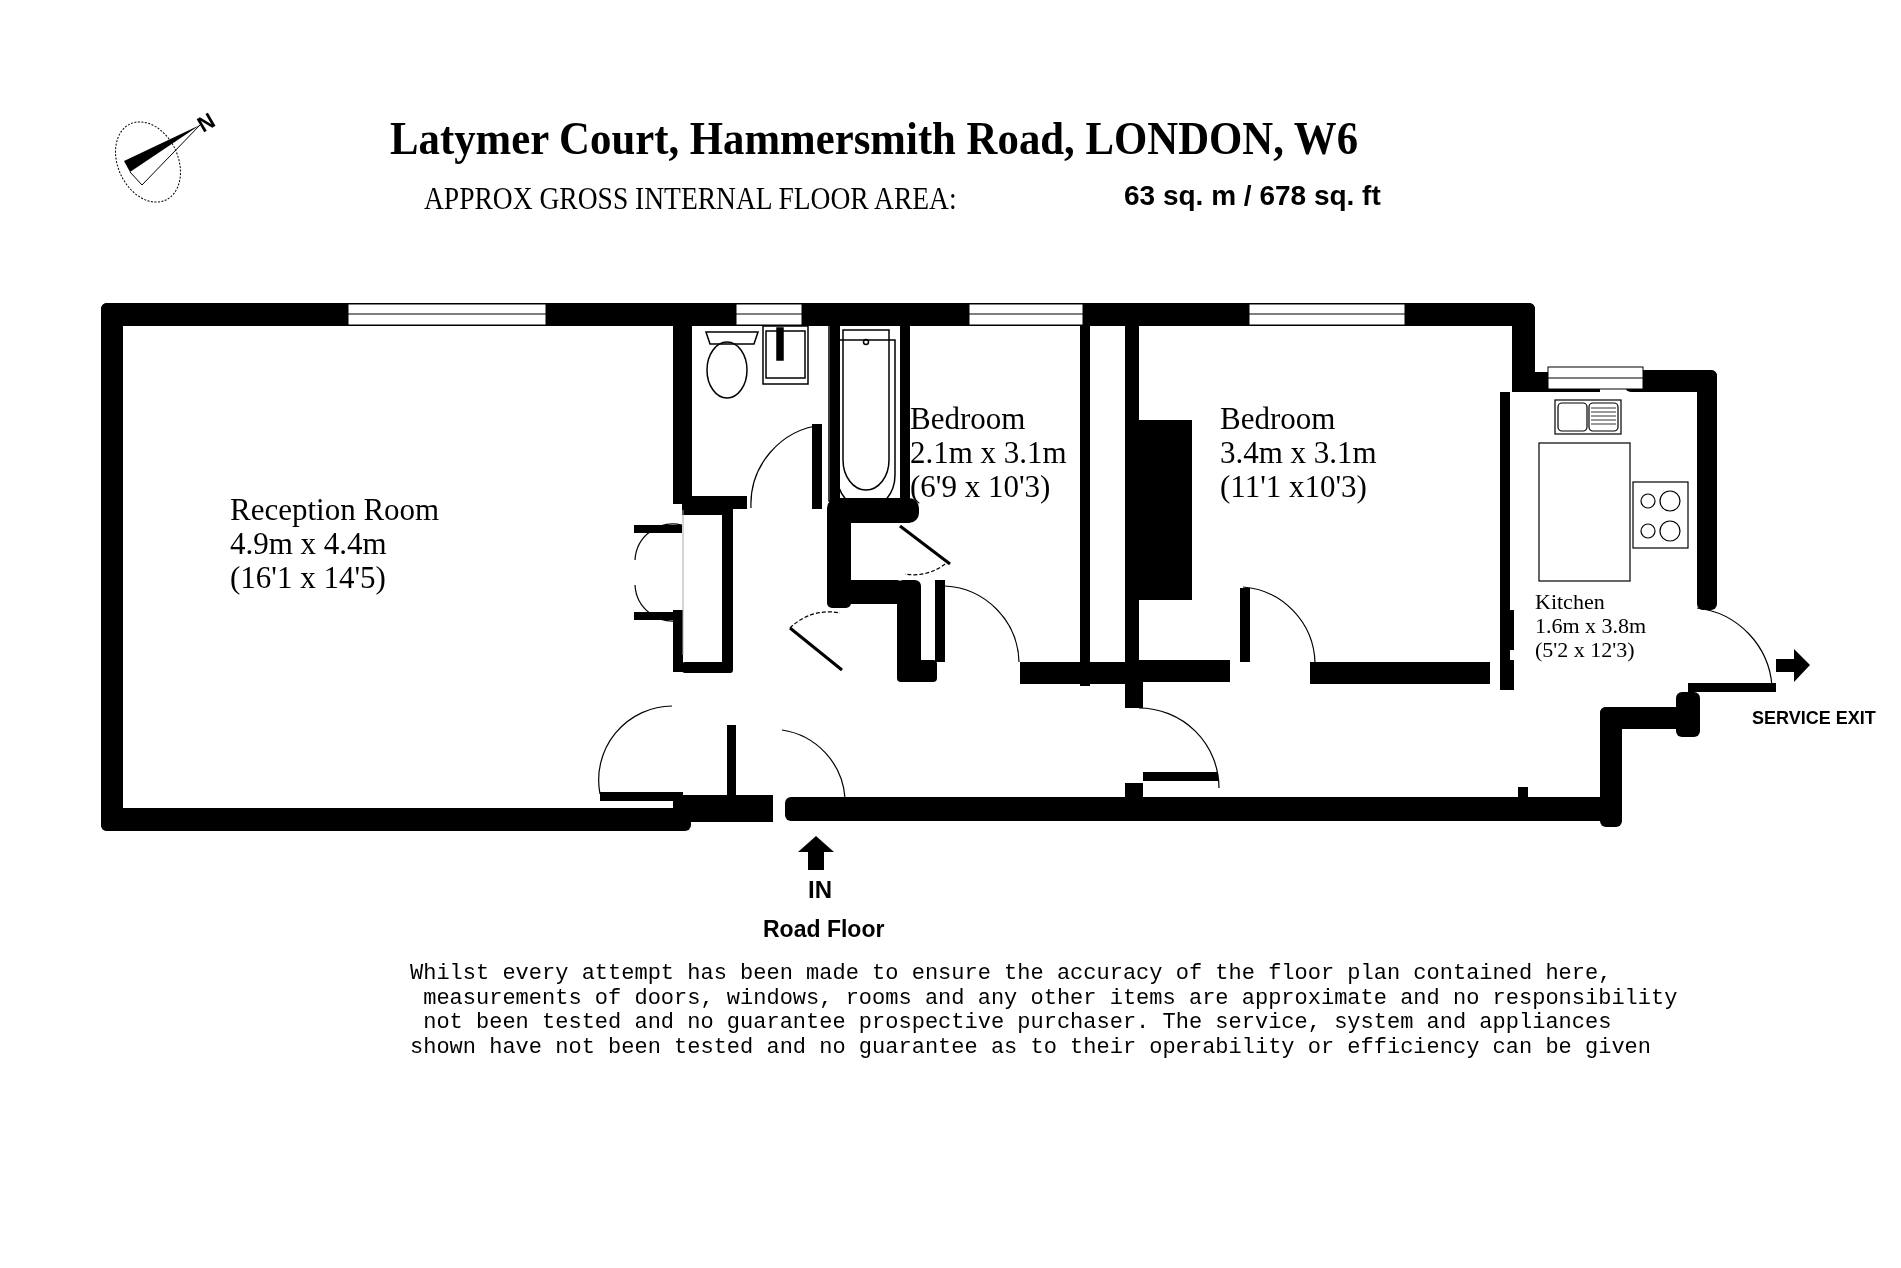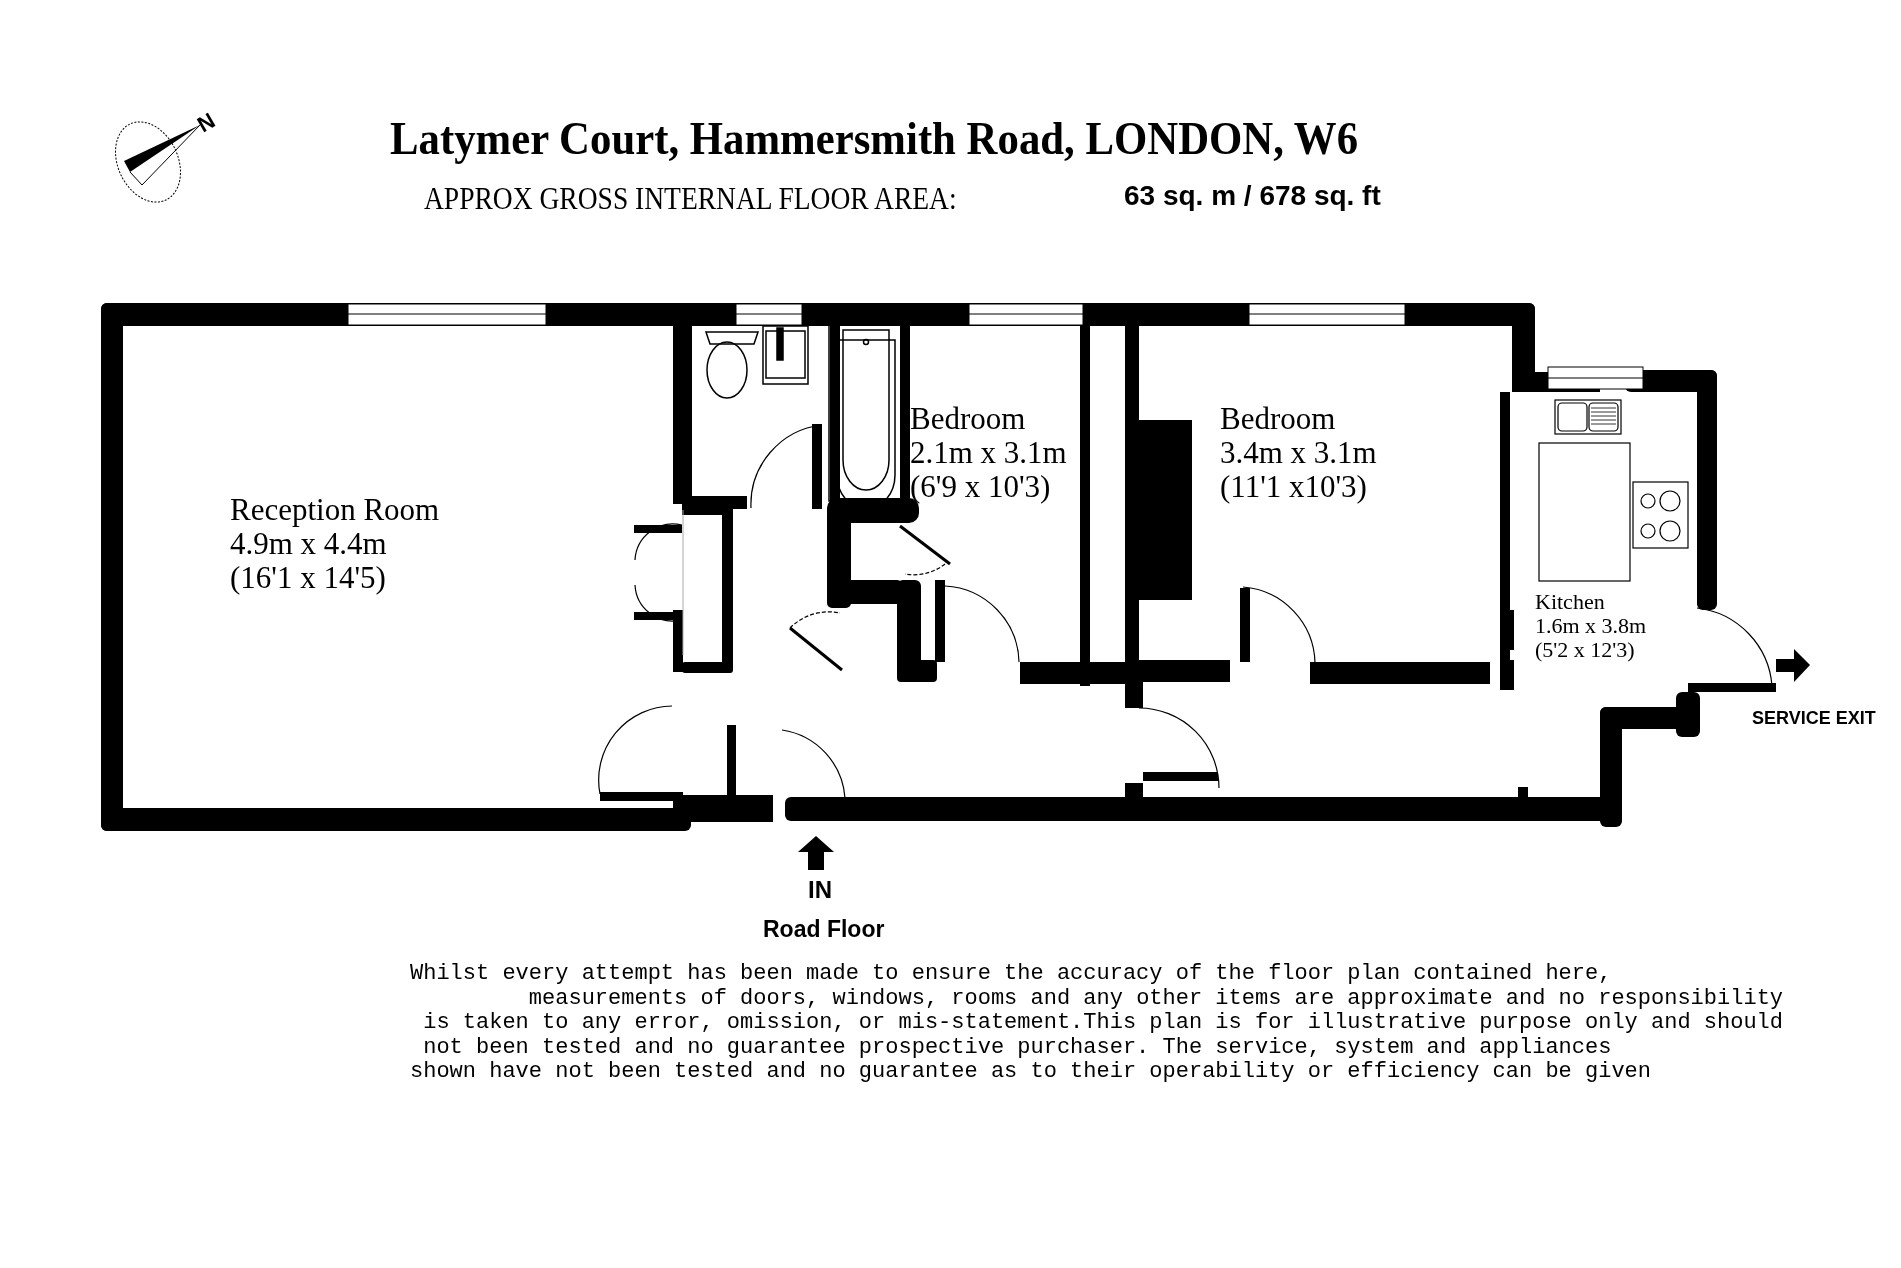--- a/index.html
+++ b/index.html
@@ -192,16 +192,15 @@
   <div>(5'2 x 12'3)</div>
 </div>
 
 <div class="abs sans-bold" style="left:808px;top:876px;font-size:24px;">IN</div>
 <div class="abs sans-bold" style="left:1752px;top:708px;font-size:18px;">SERVICE EXIT</div>
 <div class="abs sans-bold" style="left:763px;top:916px;font-size:23px;">Road Floor</div>
 
 <div id="disclaimer" class="abs">
   <div>Whilst every attempt has been made to ensure the accuracy of the floor plan contained here,</div>
   <div style="white-space:pre;text-align:right;"> measurements of doors, windows, rooms and any other items are approximate and no responsibility</div>
-  <div style="white-space:pre;"> is taken to any error, omission, or mis-statement.This plan is for illustrative purpose only and should</div>
   <div style="white-space:pre;"> not been tested and no guarantee prospective purchaser. The service, system and appliances</div>
   <div>shown have not been tested and no guarantee as to their operability or efficiency can be given</div>
 </div>
 
 </body></html>

